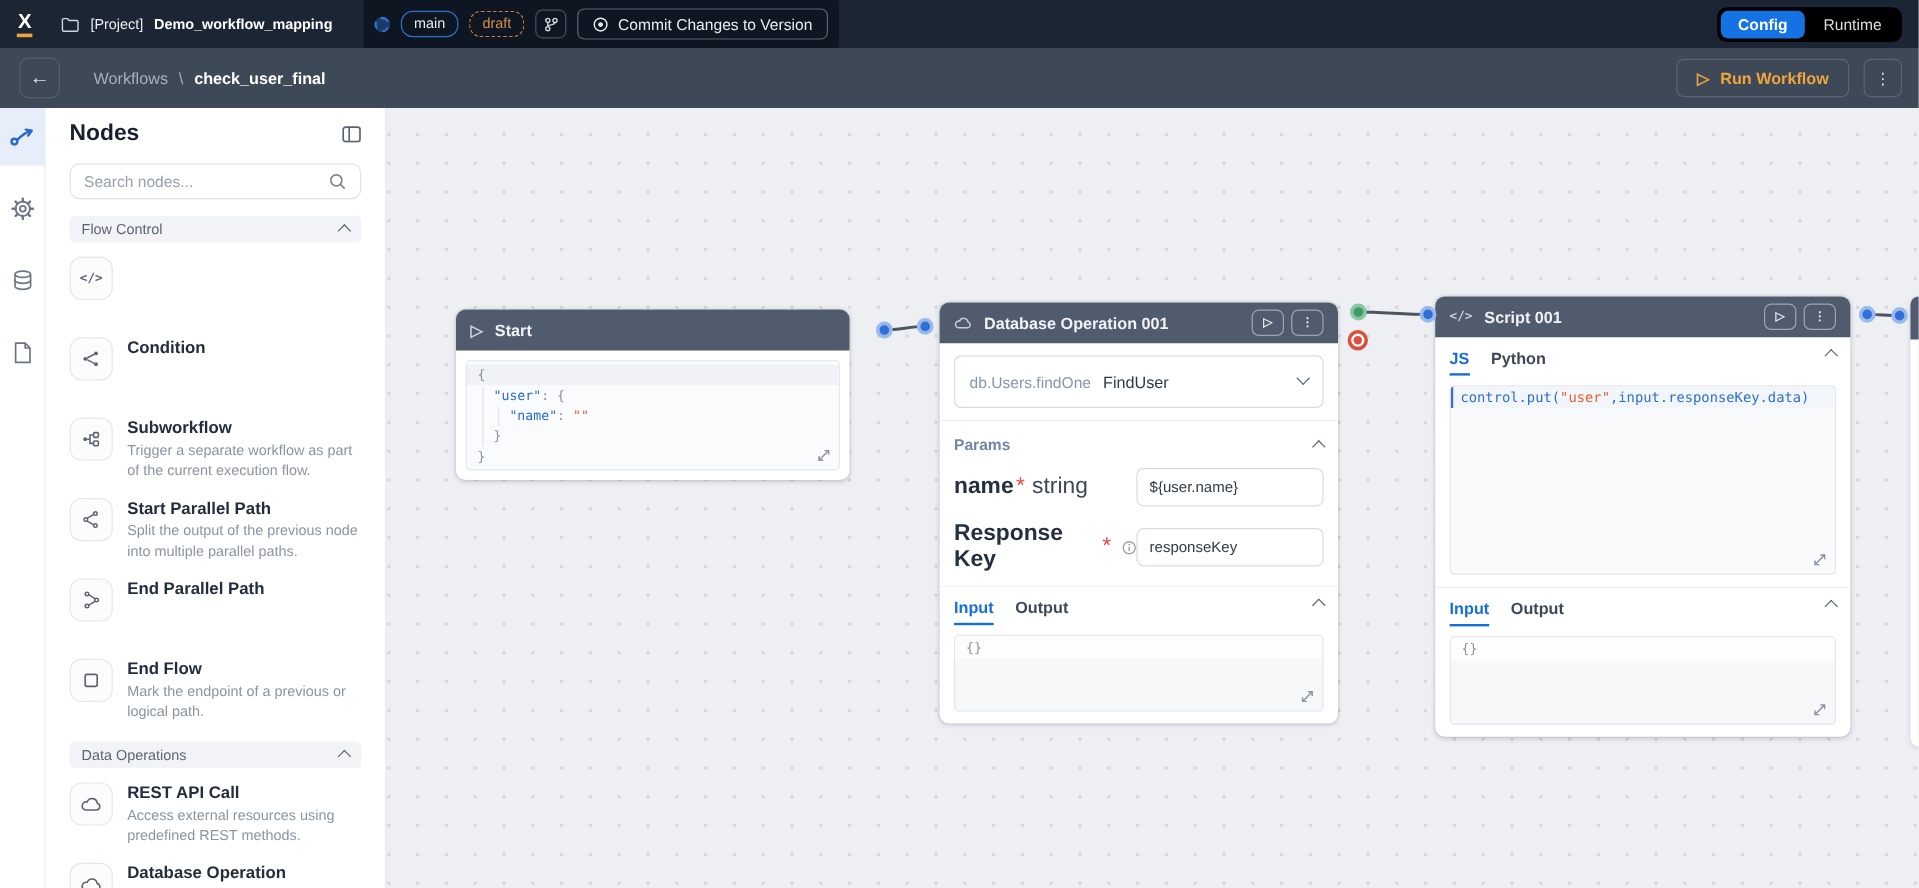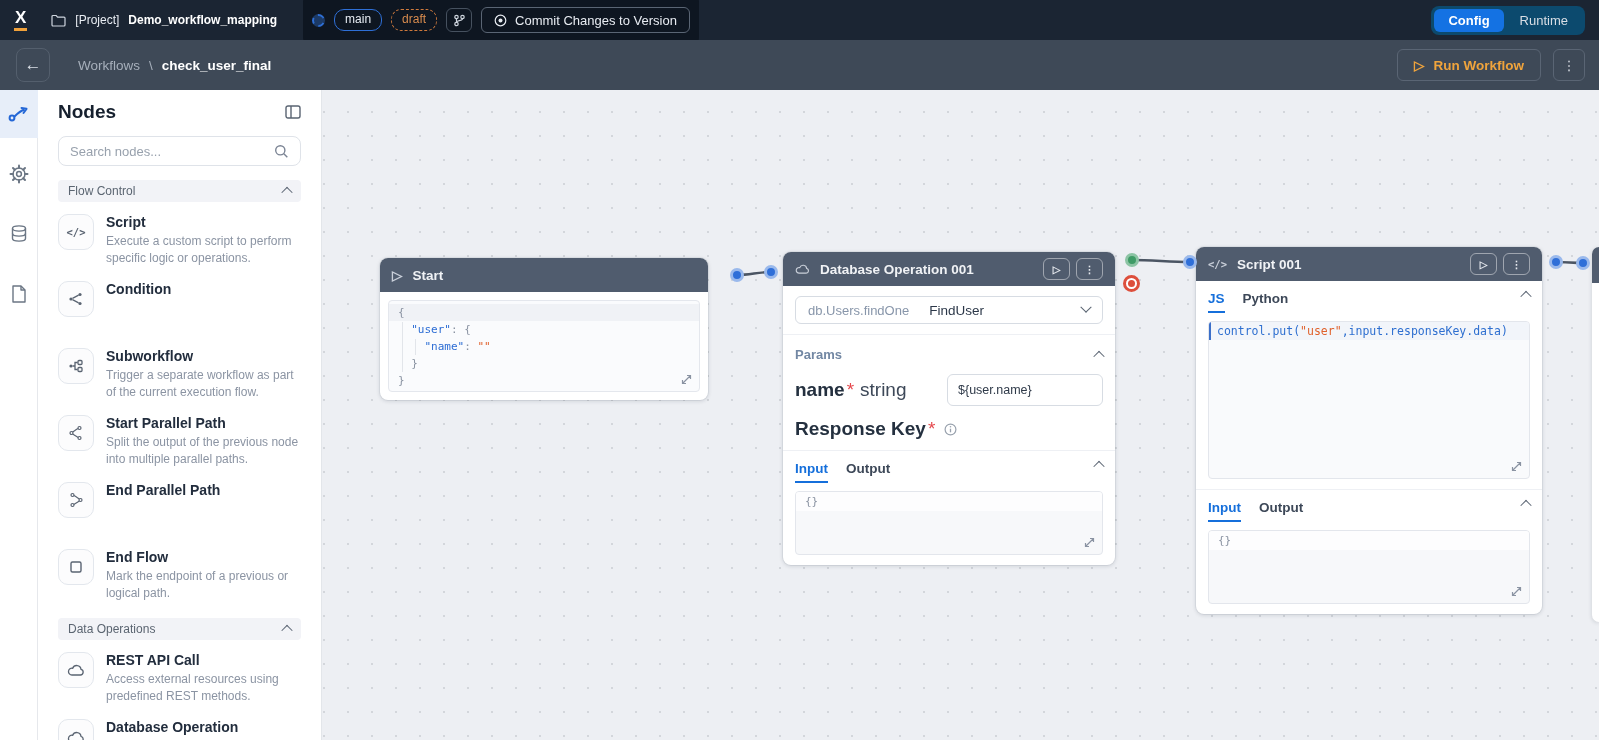--- a/index.html
+++ b/index.html
@@ -17,21 +17,21 @@
   .vcs-group { margin-left:26px; height:48px; background:#0e1621; border-radius:6px; padding:0 9px;
                display:flex; align-items:center; gap:9px; }
   .sync-dot { width:13px; height:13px; border:2px dashed #2e6fd6; border-radius:50%; background:#1c3a66; }
   .badge { font-size:12px; border-radius:10px; padding:2px 10px; line-height:1.3; }
   .badge-main { border:1px solid #2e6fd6; color:#e6ebf2; }
   .badge-draft { border:1px dashed #cf7a3d; color:#d98c4e; }
   .sq-btn { width:26px; height:24px; border:1px solid #46515f; border-radius:6px;
             display:flex; align-items:center; justify-content:center; color:#cdd4dd; }
   .commit-btn { height:26px; border:1px solid #5a6574; border-radius:6px; color:#e8ecf2; font-size:13px;
                 padding:0 12px; display:flex; align-items:center; gap:8px; background:transparent; }
-  .mode-switch { margin-left:auto; background:#0c4a6e; border-radius:8px; padding:3px; display:flex; gap:2px; }
+  .mode-switch { margin-left:auto; background:#000000; border-radius:8px; padding:3px; display:flex; gap:2px; }
   .mode { font-size:13px; padding:4px 14px; border-radius:6px; color:#d9dee5; }
   .mode.active { background:#1472e3; color:#fff; font-weight:600; }
 
   
   #subbar { position:absolute; left:0; top:40px; width:1599px; height:50px; background:#3e4957;
             display:flex; align-items:center; padding:0 14px; }
   .back-btn { width:34px; height:34px; border:1px solid #545f6d; border-radius:8px; color:#dbe0e7;
               font-size:17px; display:flex; align-items:center; justify-content:center; margin-left:2px; }
   .crumbs { margin-left:28px; font-size:13.5px; color:#a6afbb; display:flex; gap:9px; align-items:center; }
   .crumb-current { color:#fff; font-weight:700; }
@@ -88,23 +88,23 @@
 
   .code-box { background:#fafbfd; border:1px solid #e4e7ed; border-radius:4px; position:relative;
               font-family:"DejaVu Sans Mono", monospace; font-size:11px; line-height:17px; padding:3px 0;
               overflow:hidden; }
   .cl { white-space:pre; padding-left:9px; }
   .cl.hl { background:#f0f2f6; }
   .j-p { color:#8a93a2; } .j-k { color:#2b6cd4; } .j-s { color:#e0622d; }
   .guide { position:absolute; border-left:1px solid #e2e5ea; }
   .expand { position:absolute; right:7px; bottom:6px; }
 
-  .select-box { height:28px; border:1px solid #d7dce3; border-radius:6px; display:flex; align-items:center;
+  .select-box { height:44px; border:1px solid #d7dce3; border-radius:6px; display:flex; align-items:center;
                 padding:0 12px; gap:10px; font-size:13px; background:#fff; }
-  .sel-method { color:#8896aa; } .sel-name { color:#2c3849; font-weight:500; font-size:13.5px;margin-left:10px; }
+  .sel-method { color:#8896aa; } .sel-name { color:#2c3849; font-weight:500; font-size:13.5px; }
   .divider { height:1px; background:#eef0f4; margin:10px -12px; }
   .params-row { display:flex; justify-content:space-between; align-items:center; color:#7287a3;
                 font-size:13px; font-weight:600; margin-top:12px; }
   .field-row { display:flex; justify-content:space-between; align-items:center; margin-top:12px; }
   .f-label { font-size:19px; color:#24303f; display:flex; align-items:center; }
   .f-name { font-weight:700; } .f-req { color:#e5484d; margin:0 3px 0 2px; } .f-type { color:#3d4858; margin-left:3px; }
   .f-input { width:156px; height:32px; border:1px solid #d7dce3; border-radius:6px; padding:0 10px;
              font-size:12.5px; color:#2f3a49; outline:none; }
   .tabs-row { display:flex; align-items:flex-start; gap:18px; margin-top:10px; }
   .tab { font-size:13.5px; font-weight:600; color:#3d4858; padding-bottom:5px; border-bottom:2.5px solid transparent; }
@@ -240,24 +240,20 @@
 
   <div class="section-head">
     <span>Flow Control</span>
     <span class="chev up"></span>
   </div>
 
   <div class="node-item">
     <div class="node-ico">
         <span class="mono-glyph">&lt;/&gt;</span>
       </div>
-    <div>
-      <div class="ni-title">Script</div>
-      <div class="ni-desc">Execute a custom script to perform specific logic or operations.</div>
-    </div>
   </div>
   <div class="node-item">
     <div class="node-ico">
       <svg width="16" height="16" viewBox="0 0 16 16">
           <circle cx="3" cy="8" r="1.6" fill="#5a6472"></circle>
           <circle cx="12" cy="3.5" r="1.6" fill="#5a6472"></circle>
           <circle cx="12" cy="12.5" r="1.6" fill="#5a6472"></circle>
           <path d="M4.5 7.3 L10.6 4.2 M4.5 8.7 L10.6 11.8" stroke="#5a6472" stroke-width="1.3"></path>
         </svg>
     </div>
@@ -413,20 +409,21 @@
       <div class="field-row">
         <span class="f-label">
             <span class="f-name">Response Key</span>
             <span class="f-req">*</span>
           <svg width="13" height="13" viewBox="0 0 13 13" style="margin-left:6px;">
               <circle cx="6.5" cy="6.5" r="5.4" fill="none" stroke="#98a1ad" stroke-width="1.2"></circle>
               <line x1="6.5" y1="5.7" x2="6.5" y2="9.3" stroke="#98a1ad" stroke-width="1.3"></line>
               <circle cx="6.5" cy="3.7" r="0.8" fill="#98a1ad"></circle>
             </svg>
         </span>
+        <input class="f-input" value="responseKey" style="">
       </div>
       <div class="divider"></div>
       <div class="tabs-row">
         <span class="tab active">Input</span>
         <span class="tab">Output</span>
         <span class="tabs-chev chev up"></span>
       </div>
       <div class="io-box" style="height:64px;">
         <div class="io-line">{}</div>
         <span class="expand">

